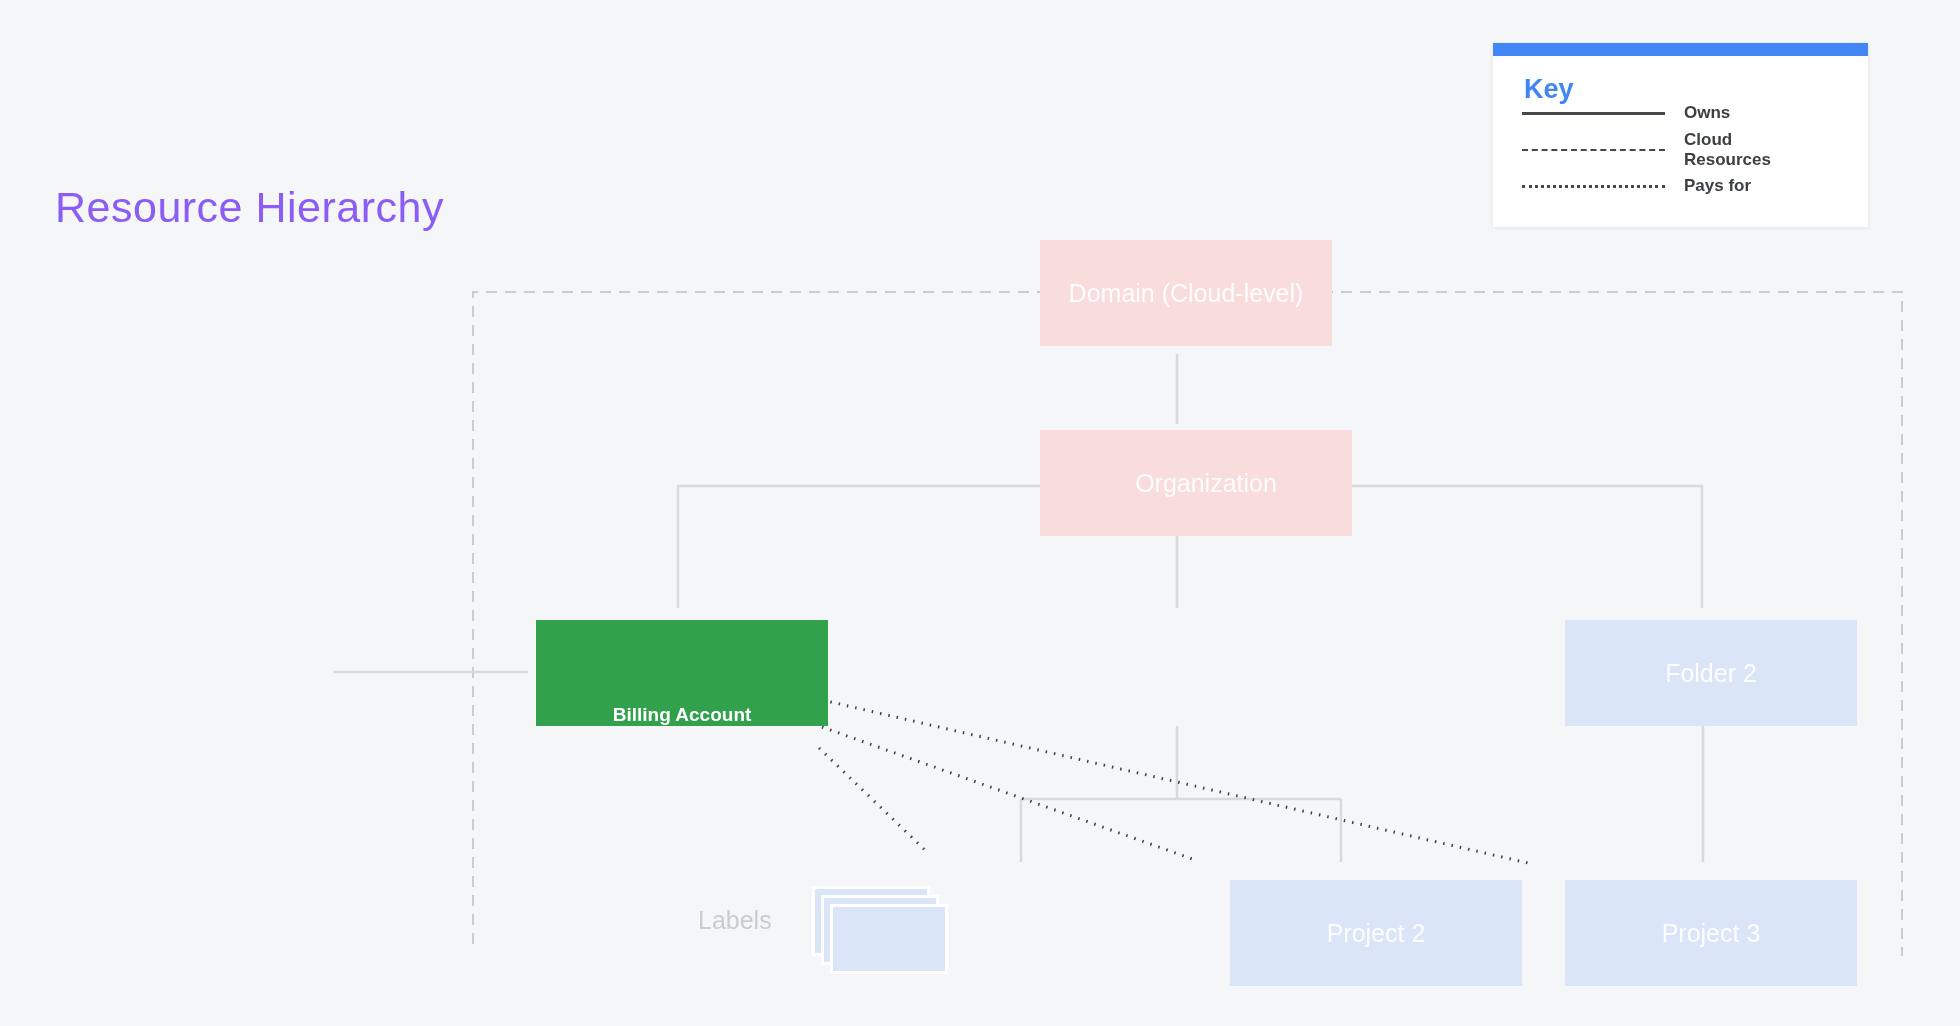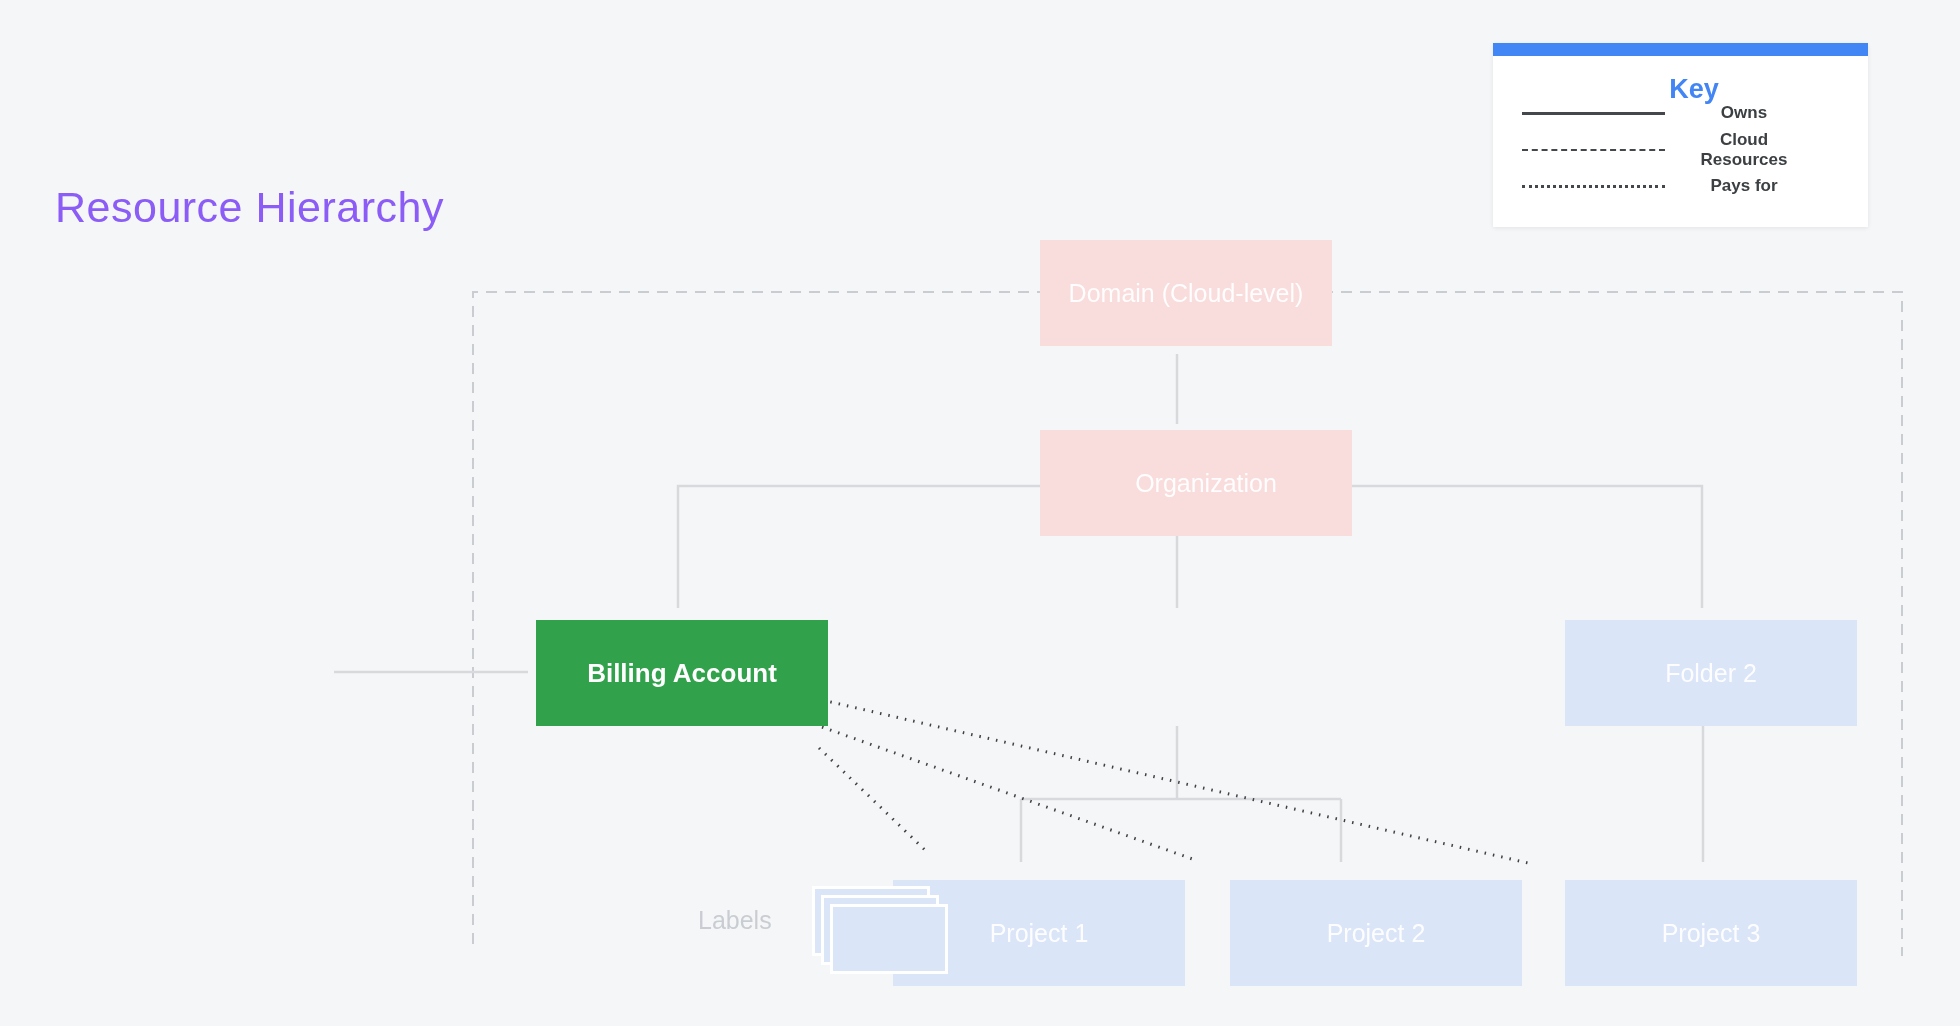--- a/index.html
+++ b/index.html
@@ -19,21 +19,21 @@
   .boundary{stroke:#c9ccd1;stroke-width:2;stroke-dasharray:11 8;}
 
   .node{
     position:absolute;width:292px;height:106px;
     display:flex;align-items:center;justify-content:center;
     font-size:25px;color:rgba(255,255,255,0.93);text-align:center;
   }
   .node.pink{background:#f9dcdc;}
   .node.cream{background:#f5efd7;color:rgba(255,255,255,0.95);}
   .node.blue{background:#dbe5f8;}
-  .node.green{background:#31a24b;color:#ffffff;font-weight:700;font-size:26px;}
+  .node.green{background:#31a24b;color:#ffffff;font-weight:700;font-size:19px;align-items:flex-end;}
 
   .n-domain{left:1040px;top:240px;}
   .n-org{left:1040px;top:430px;padding-left:20px;}
   .n-payments{left:52px;top:620px;}
   .n-billing{left:536px;top:620px;}
   .n-folder1{left:1040px;top:620px;}
   .n-folder2{left:1565px;top:620px;}
   .n-project1{left:893px;top:880px;}
   .n-project2{left:1230px;top:880px;}
   .n-project3{left:1565px;top:880px;}
@@ -49,21 +49,21 @@
   }
   .labels-icon .c1{left:0;top:0;}
   .labels-icon .c2{left:9px;top:9px;}
   .labels-icon .c3{left:18px;top:18px;}
 
   .legend{
     position:absolute;left:1493px;top:43px;width:375px;height:184px;
     background:#ffffff;box-shadow:0 1px 4px rgba(60,64,67,.10);
   }
   .legend-bar{height:13px;width:100%;background:#4285f4;}
-  .legend-body{padding:20px 4px 0 29px;text-align:center;}
+  .legend-body{padding:20px 4px 0 29px;}
   .legend-title{
     color:#4285f4;font-size:27px;font-weight:700;line-height:1;
     margin:0 0 9px 2px;
   }
   .legend-row{display:flex;align-items:center;height:36px;}
   .legend-row .sample{width:143px;flex:none;}
   .sample-solid{border-top:3px solid #44474b;}
   .sample-dotted{border-top:3px dotted #44474b;}
   .sample-dashed{border-top:2px dashed #44474b;}
   .legend-label{
@@ -112,23 +112,20 @@
   </div>
   <div class="node pink n-org">
     <span>Organization</span>
   </div>
   <div class="node green n-billing">
     <span>Billing Account</span>
   </div>
   <div class="node blue n-folder2">
     <span>Folder 2</span>
   </div>
-  <div class="node blue n-project1">
-    <span>Project 1</span>
-  </div>
   <div class="node blue n-project2">
     <span>Project 2</span>
   </div>
   <div class="node blue n-project3">
     <span>Project 3</span>
   </div>
 
   <span class="labels-caption">Labels</span>
   <div class="labels-icon">
     <span class="card c1"></span>

